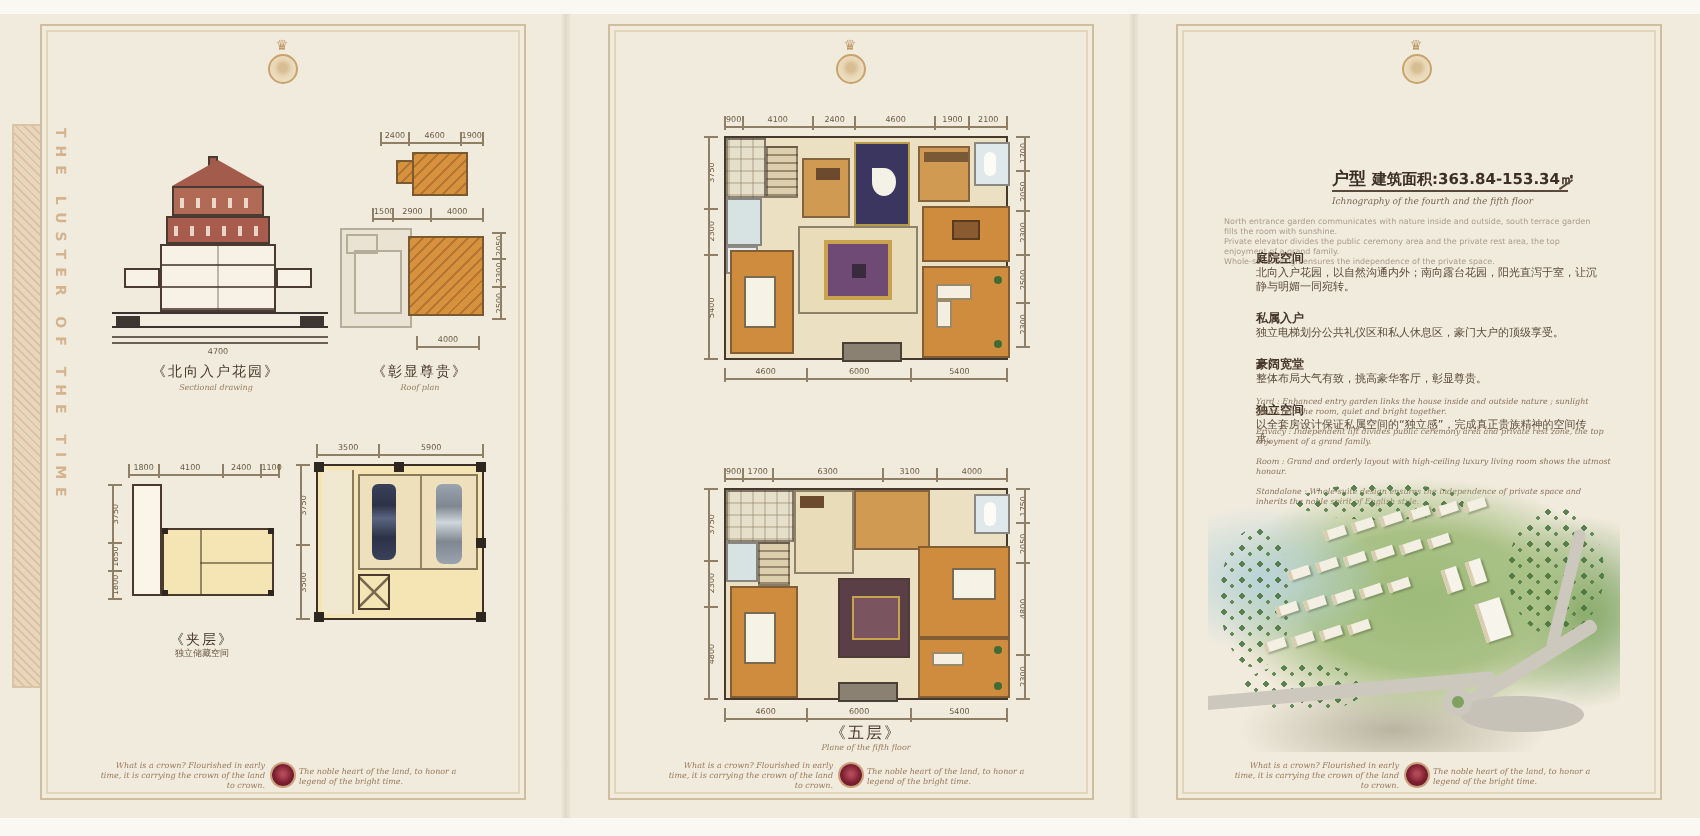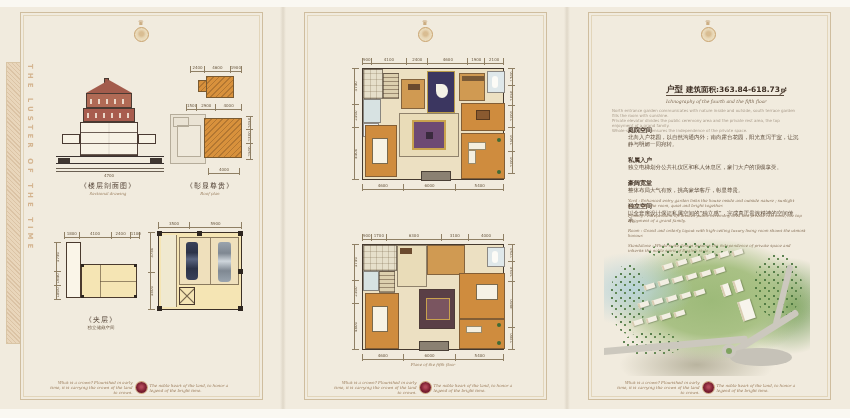--- a/index.html
+++ b/index.html
@@ -127,21 +127,21 @@
   <div class="abs" style="left:80px;top:122px;width:58px;height:34px;background:#f7f2e5;border:1px solid #4a3a32;background-image:repeating-linear-gradient(0deg,rgba(74,58,50,.8) 0 1px,transparent 1px 11px),linear-gradient(90deg,transparent 49%,rgba(74,58,50,.6) 50%,transparent 51%);"></div>
   <div class="abs" style="left:62px;top:134px;width:18px;height:10px;background:#f7f2e5;border:1px solid #4a3a32;"></div>
   <div class="abs" style="left:138px;top:134px;width:18px;height:10px;background:#f7f2e5;border:1px solid #4a3a32;"></div>
   <div class="abs" style="left:56px;top:156px;width:108px;height:8px;border-top:1.5px solid #3a3230;border-bottom:1px solid #3a3230;">
     <div class="abs" style="left:2px;top:1px;width:12px;height:5px;background:#3f3631;"></div>
     <div class="abs" style="right:2px;top:1px;width:12px;height:5px;background:#3f3631;"></div>
   </div>
   <div class="abs" style="left:56px;top:168px;width:108px;height:4px;border-top:0.5px solid #6a5f52;border-bottom:0.5px solid #6a5f52;"></div>
   <div class="abs" style="left:86px;top:173px;width:46px;text-align:center;font-size:4px;color:#6a5942;">4700</div>
   <div class="abs cap" style="left:52px;top:182px;width:112px;">
-    <div class="lb">《楼层剖面图》</div>
+    <div class="lb">《北向入户花园》</div>
     <div class="sb">Sectional drawing</div>
   </div>
 
   <div class="abs dim-h" style="left:190px;top:66px;width:52px;">
       <div class="seg" style="flex-grow: 2400;">
         <span>2400</span>
       </div>
       <div class="seg" style="flex-grow: 4600;">
         <span>4600</span>
       </div>
@@ -430,24 +430,25 @@
         <span>4600</span>
       </div>
       <div class="seg" style="flex-grow: 6000;">
         <span>6000</span>
       </div>
       <div class="seg" style="flex-grow: 5400;">
         <span>5400</span>
       </div>
     </div>
   <div class="abs cap" style="left:350px;top:362px;width:166px;">
+    <div class="lb" style="font-size:8px;">《五层》</div>
     <div class="sb">Plane of the fifth floor</div>
   </div>
 
-  <div class="abs tline" style="left:666px;top:84px;"><span class="hx">户型</span><span>建筑面积:363.84-618.73㎡</span></div>
+  <div class="abs tline" style="left:666px;top:84px;"><span class="hx">户型</span><span>建筑面积:363.84-153.34㎡</span></div>
   <div class="abs underline" style="left:666px;top:89px;width:118px;height:7px;"></div>
   <div class="abs subt" style="left:666px;top:99px;">Ichnography of the fourth and the fifth floor</div>
   <div class="abs" style="left:612px;top:108px;width:188px;">
     <div class="fine">North entrance garden communicates with nature inside and outside, south terrace garden fills the room with sunshine.</div>
     <div class="fine">Private elevator divides the public ceremony area and the private rest area, the top enjoyment of a grand family.</div>
     <div class="fine">Whole-suite design ensures the independence of the private space.</div>
   </div>
 
   <div class="abs" style="left:628px;top:126px;width:174px;">
     <div class="para">

